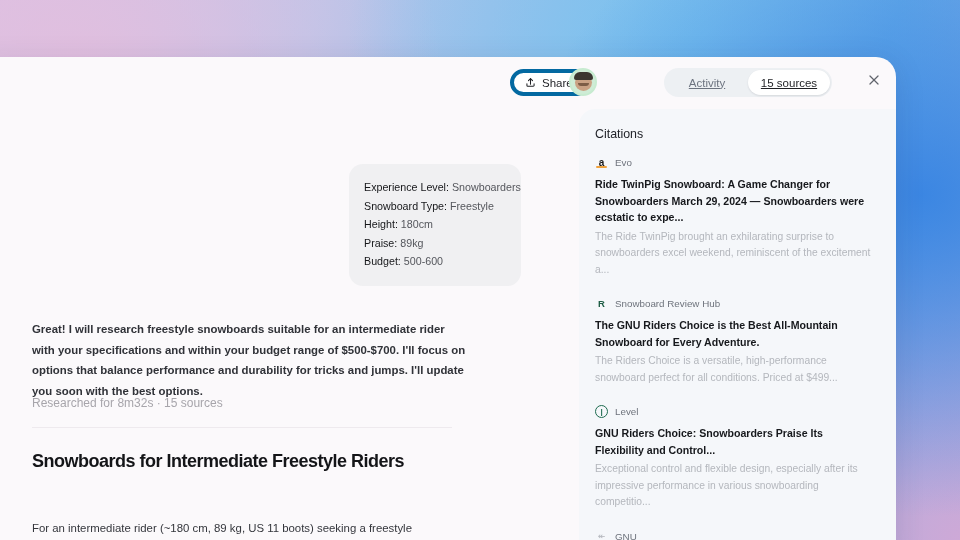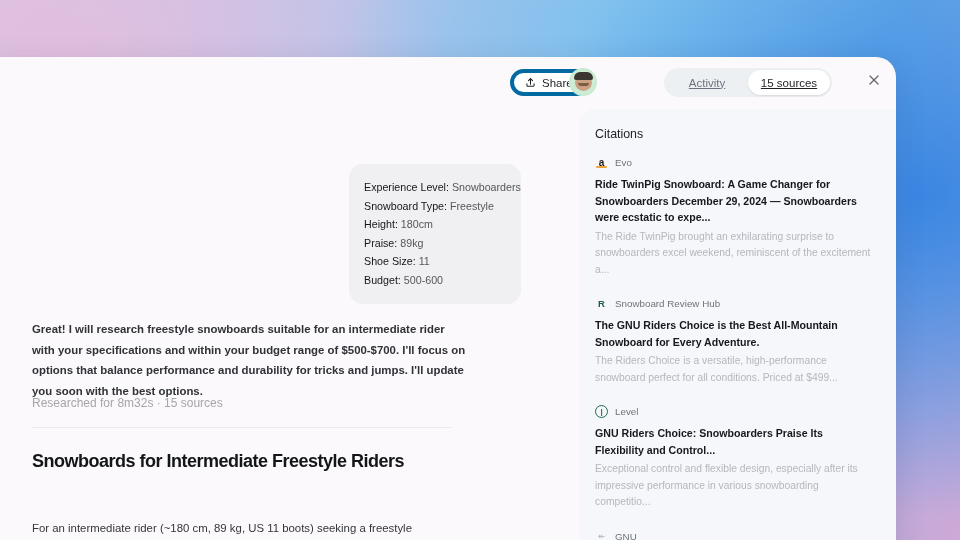--- a/index.html
+++ b/index.html
@@ -340,24 +340,20 @@
         </div>
         <div class="line">
           <span>Height:</span>
           <span class="v">180cm</span>
         </div>
         <div class="line">
           <span>Praise:</span>
           <span class="v">89kg</span>
         </div>
         <div class="line">
-          <span>Shoe Size:</span>
-          <span class="v">11</span>
-        </div>
-        <div class="line">
           <span>Budget:</span>
           <span class="v">500-600</span>
         </div>
       </div>
 
       <div class="assistant-msg">Great! I will research freestyle snowboards suitable for an intermediate rider with your specifications and within your budget range of $500-$700. I'll focus on options that balance performance and durability for tricks and jumps. I'll update you soon with the best options.</div>
 
       <div class="meta-line">Researched for 8m32s · 15 sources</div>
 
       <div class="divider"></div>
@@ -369,21 +365,21 @@
 
     <div id="panel">
 
       <div class="panel-h">Citations</div>
 
       <div class="cit">
         <div class="cit-src">
           <span class="badge evo">a</span>
           <span class="sname">Evo</span>
         </div>
-        <div class="cit-title">Ride TwinPig Snowboard: A Game Changer for Snowboarders December 29, 2024 — Snowboarders were ecstatic to expe...</div>
+        <div class="cit-title">Ride TwinPig Snowboard: A Game Changer for Snowboarders March 29, 2024 — Snowboarders were ecstatic to expe...</div>
         <div class="cit-snip">The Ride TwinPig brought an exhilarating surprise to snowboarders excel weekend, reminiscent of the excitement a...</div>
       </div>
 
       <div class="cit">
         <div class="cit-src">
           <span class="badge hub">R</span>
           <span class="sname">Snowboard Review Hub</span>
         </div>
         <div class="cit-title">The GNU Riders Choice is the Best All-Mountain Snowboard for Every Adventure.</div>
         <div class="cit-snip">The Riders Choice is a versatile, high-performance snowboard perfect for all conditions. Priced at $499...</div>

